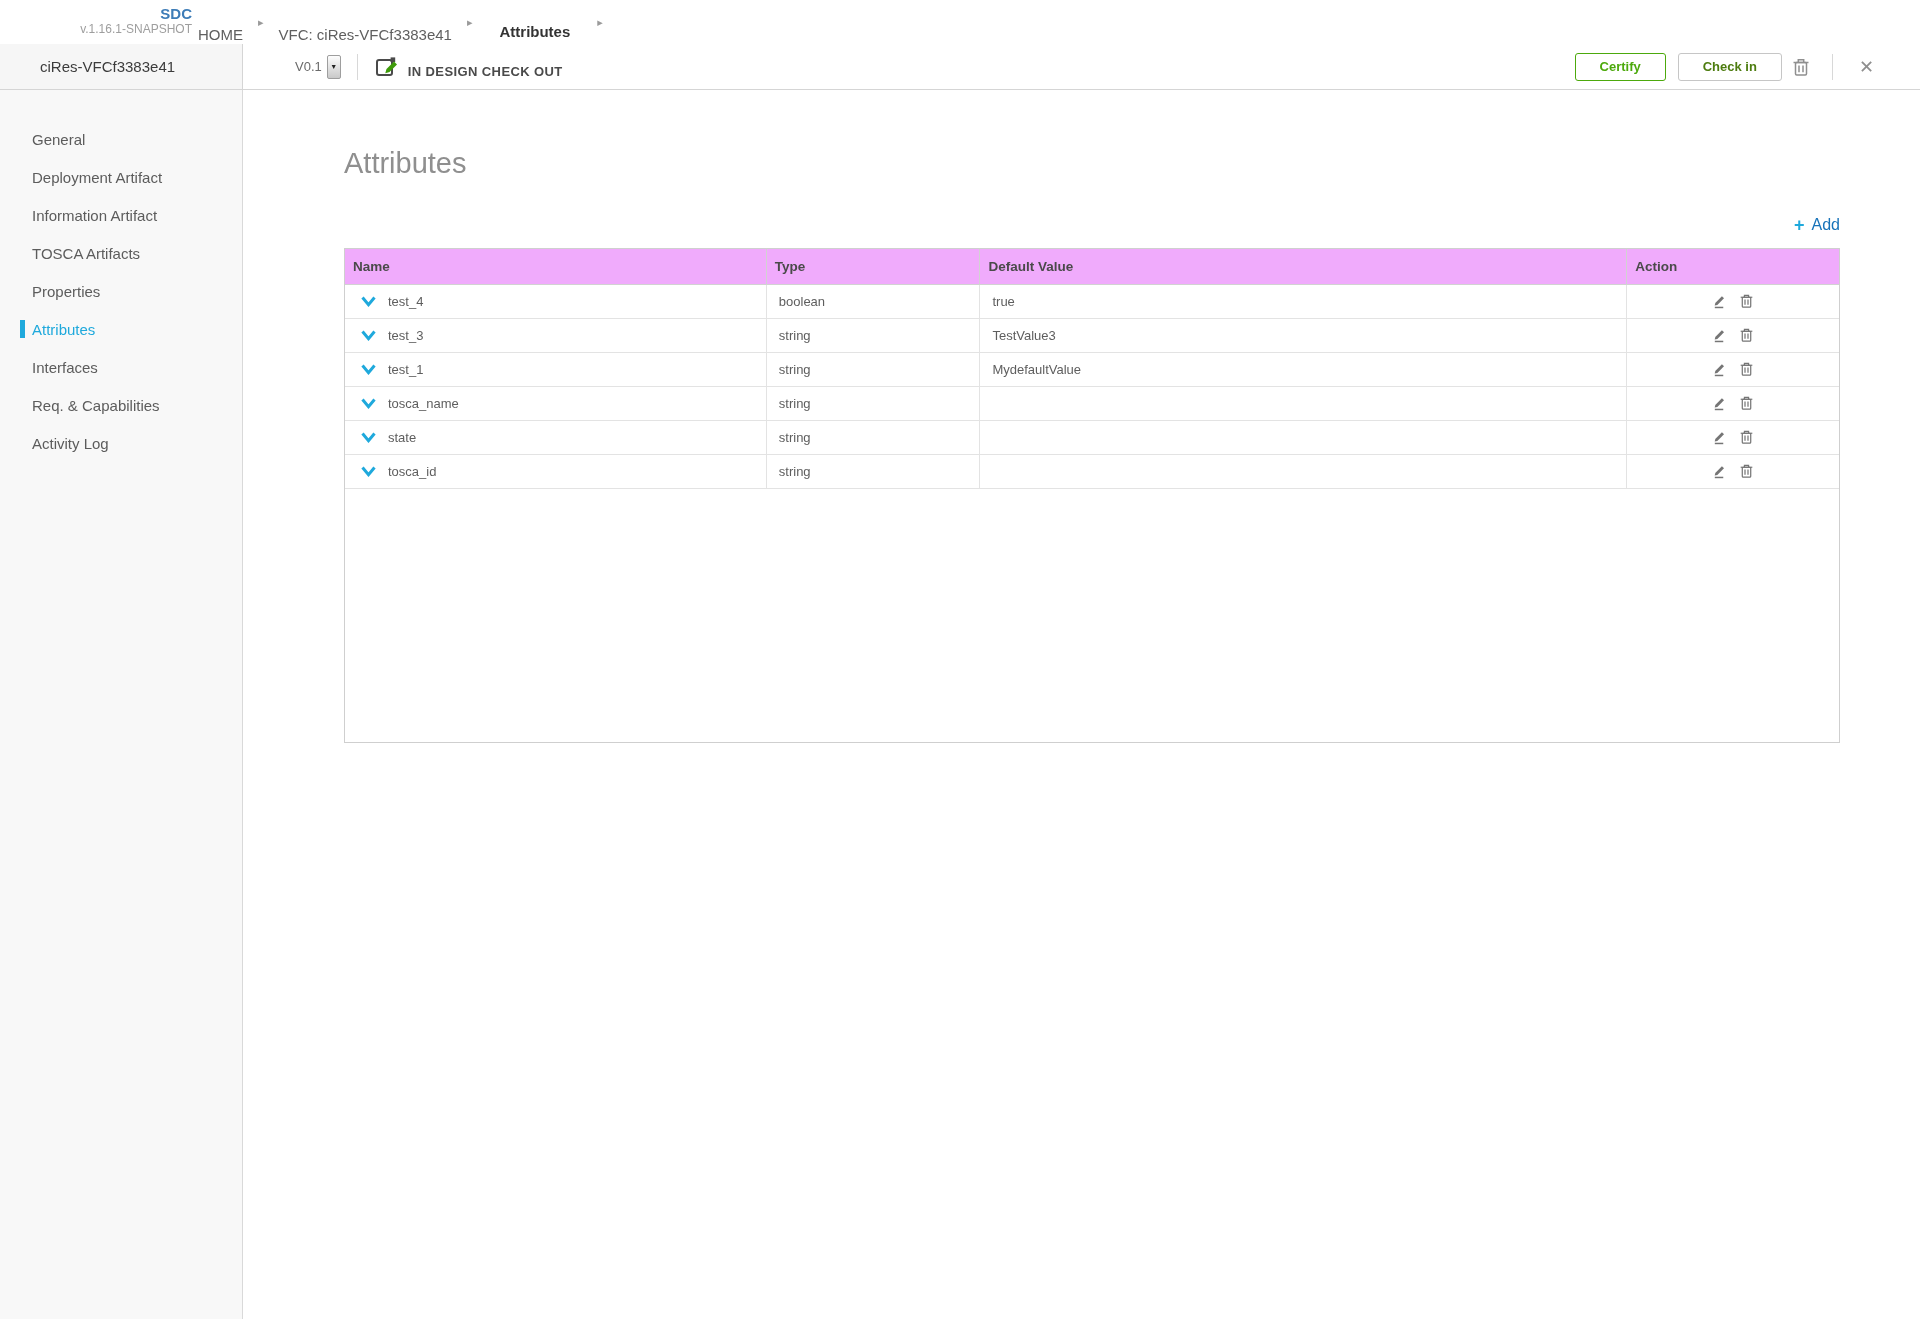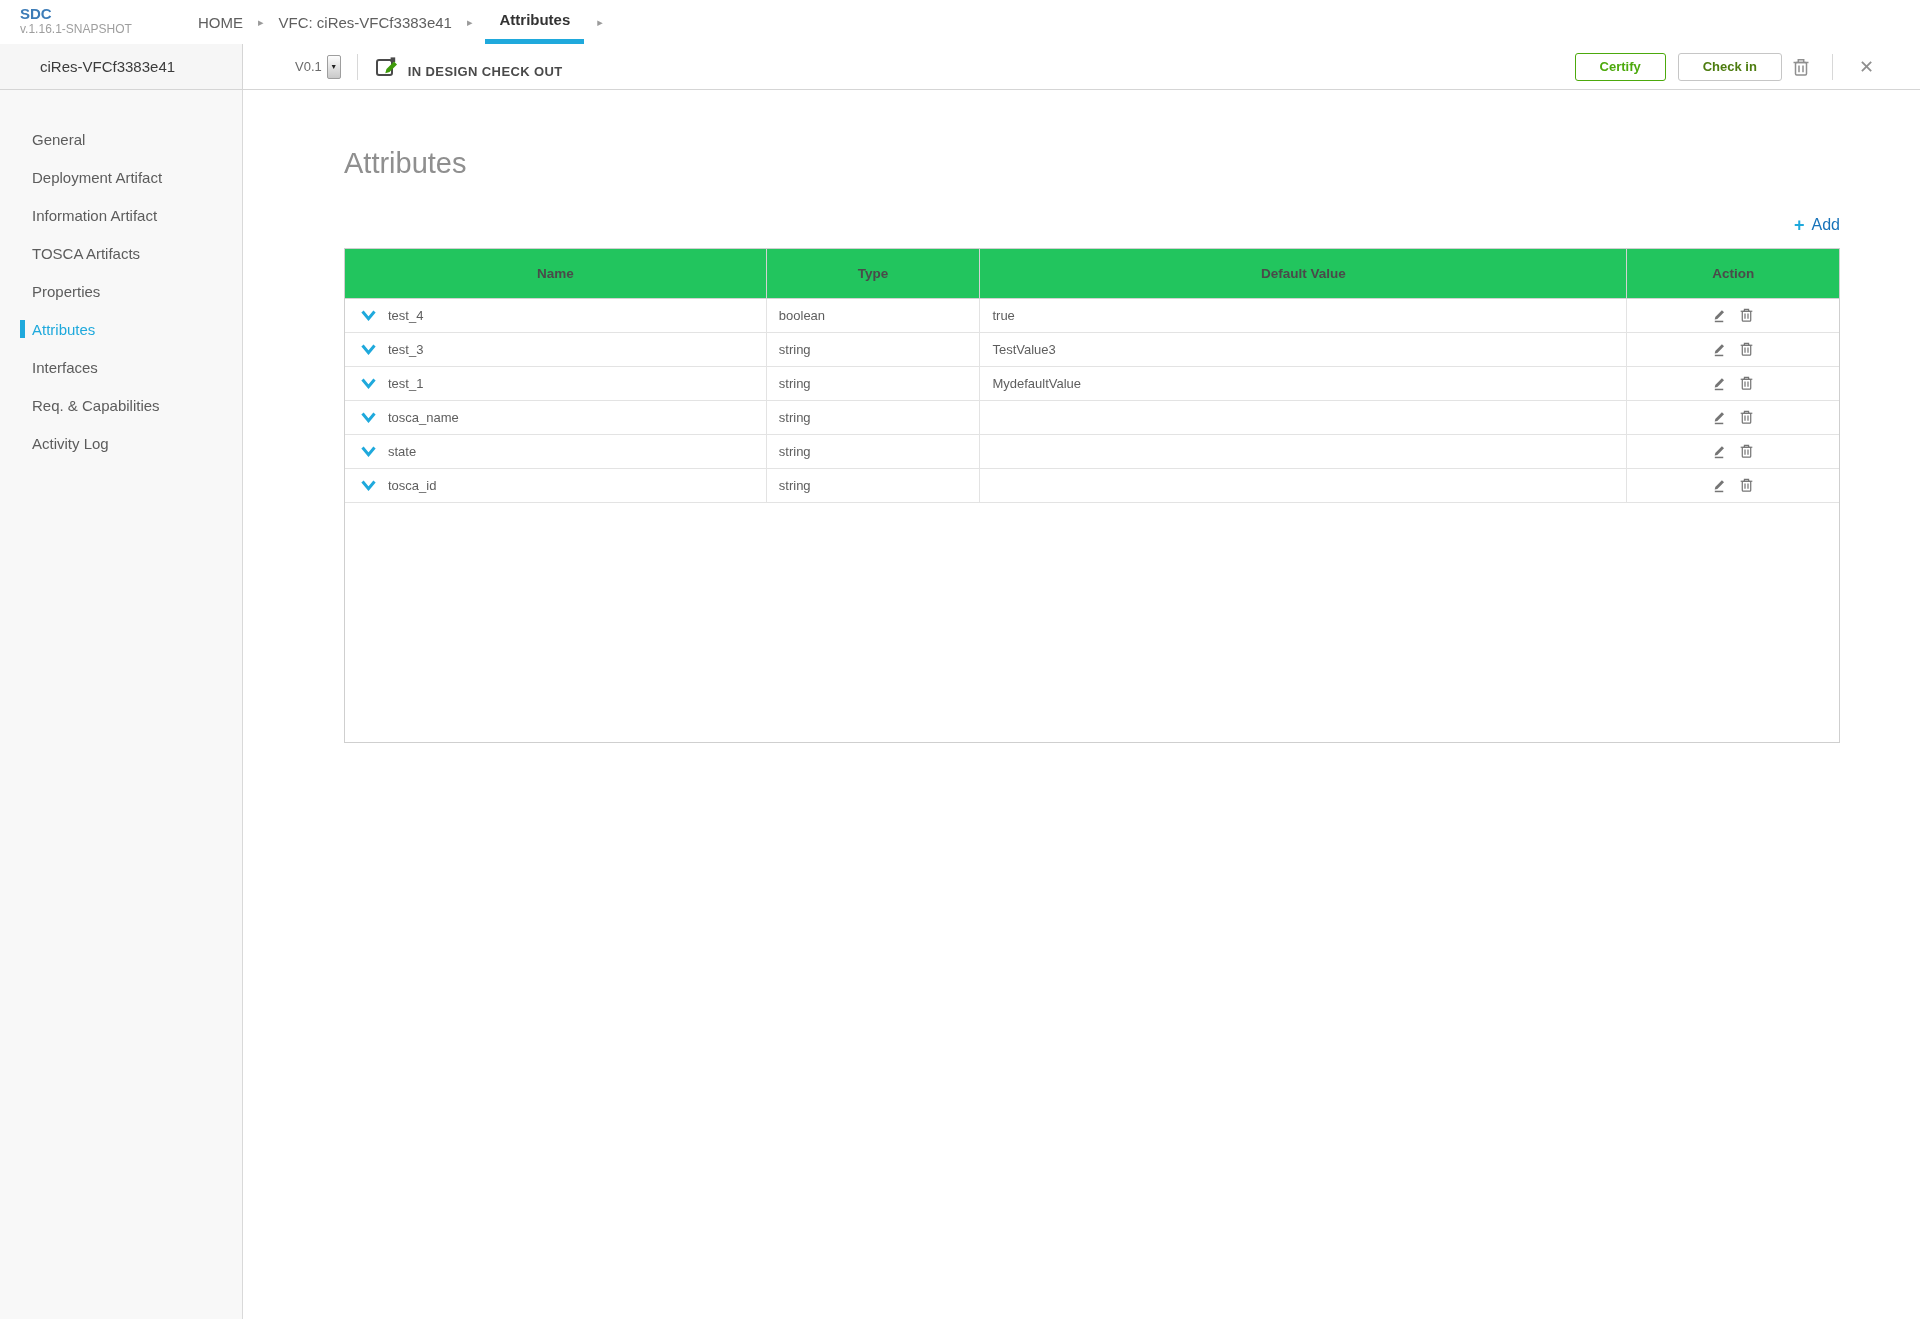--- a/index.html
+++ b/index.html
@@ -10,25 +10,25 @@
     --cellborder:#e3e3e3;
   }
   *{box-sizing:border-box;}
   html,body{margin:0;padding:0;}
   body{
     width:1920px;height:1319px;overflow:hidden;position:relative;
     background:#fff;font-family:"Liberation Sans",sans-serif;color:#5e5e5e;
   }
   
   .row1{height:44px;display:flex;align-items:stretch;background:#fff;}
-  .logo{width:192px;padding:5px 0 0 20px;}
+  .logo{width:192px;padding:5px 0 0 20px;text-align:right;}
   .logo-title{font-size:15px;font-weight:700;color:#3D7CB7;line-height:17px;cursor:pointer;}
   .logo-version{font-size:12px;color:#9E9E9E;line-height:14px;}
   .crumbs{display:flex;align-items:stretch;}
-  .crumb{display:flex;align-items:center;height:44px;padding:0 2px;margin:0 4px;
+  .crumb{display:flex;align-items:center;height:44px;padding:0 2px;margin:12px 4px;
          font-size:15px;color:#5f5f5f;cursor:pointer;white-space:nowrap;}
   .crumb.active{color:#333;font-weight:700;border-bottom:5px solid var(--accent);padding:0 14px;}
   .crumb-arrow{display:flex;align-items:center;color:#9a9a9a;font-size:11px;margin:0 9px;}
   
   .row2{height:46px;display:flex;border-bottom:1px solid var(--border);}
   .side-head{width:243px;flex:0 0 243px;background:#f6f6f6;border-right:1px solid var(--border);
              display:flex;align-items:center;padding-left:40px;
              font-size:15px;font-weight:400;color:#3c3c3c;}
   .toolbar{flex:1;display:flex;align-items:center;background:#fff;padding-right:40px;}
   .version{margin-left:52px;display:flex;align-items:center;font-size:13px;color:#6a6a6a;}
@@ -56,22 +56,22 @@
                             width:5px;background:var(--accent);}
   
   .main{margin-left:243px;padding:0 80px 0 101px;background:#fff;}
   .page-title{margin-top:56px;font-size:29px;font-weight:400;color:#8f8f8f;line-height:34px;}
   .add-row{display:flex;justify-content:flex-end;align-items:center;margin:36px 0 14px;}
   .add-link{display:flex;align-items:center;cursor:pointer;font-size:16px;}
   .add-plus{color:var(--accent);font-weight:600;margin-right:7px;font-size:18px;line-height:16px;}
   .add-label{color:var(--link);}
   .table-wrap{border:1px solid #cfcfcf;min-height:495px;background:#fff;}
   table{width:100%;border-collapse:collapse;table-layout:fixed;}
-  th{height:49px;background:#22c55e;font-size:13.5px;font-weight:700;color:#4a4a4a;
-     border-right:1px solid #d2d2d2;border-bottom:1px solid #d2d2d2;text-align:center;
+  th{height:35px;background:#f0abfc;font-size:13.5px;font-weight:700;color:#4a4a4a;
+     border-right:1px solid #d2d2d2;border-bottom:1px solid #d2d2d2;text-align:left;
      padding:0 8px;}
   th:last-child{border-right:none;}
   td{height:34px;font-size:13px;color:#5e5e5e;border-right:1px solid var(--cellborder);
      border-bottom:1px solid var(--cellborder);padding:0 12px;background:#fff;}
   td:last-child{border-right:none;}
   .cellflex{display:flex;align-items:center;text-align:center;}
   .chev{background:none;border:none;padding:2px;margin:0 10px 0 2px;cursor:pointer;
         display:flex;align-items:center;}
   .action-flex{display:flex;align-items:center;justify-content:center;gap:8px;}
   .row-icon{background:none;border:none;padding:2px;cursor:pointer;display:flex;align-items:center;}

